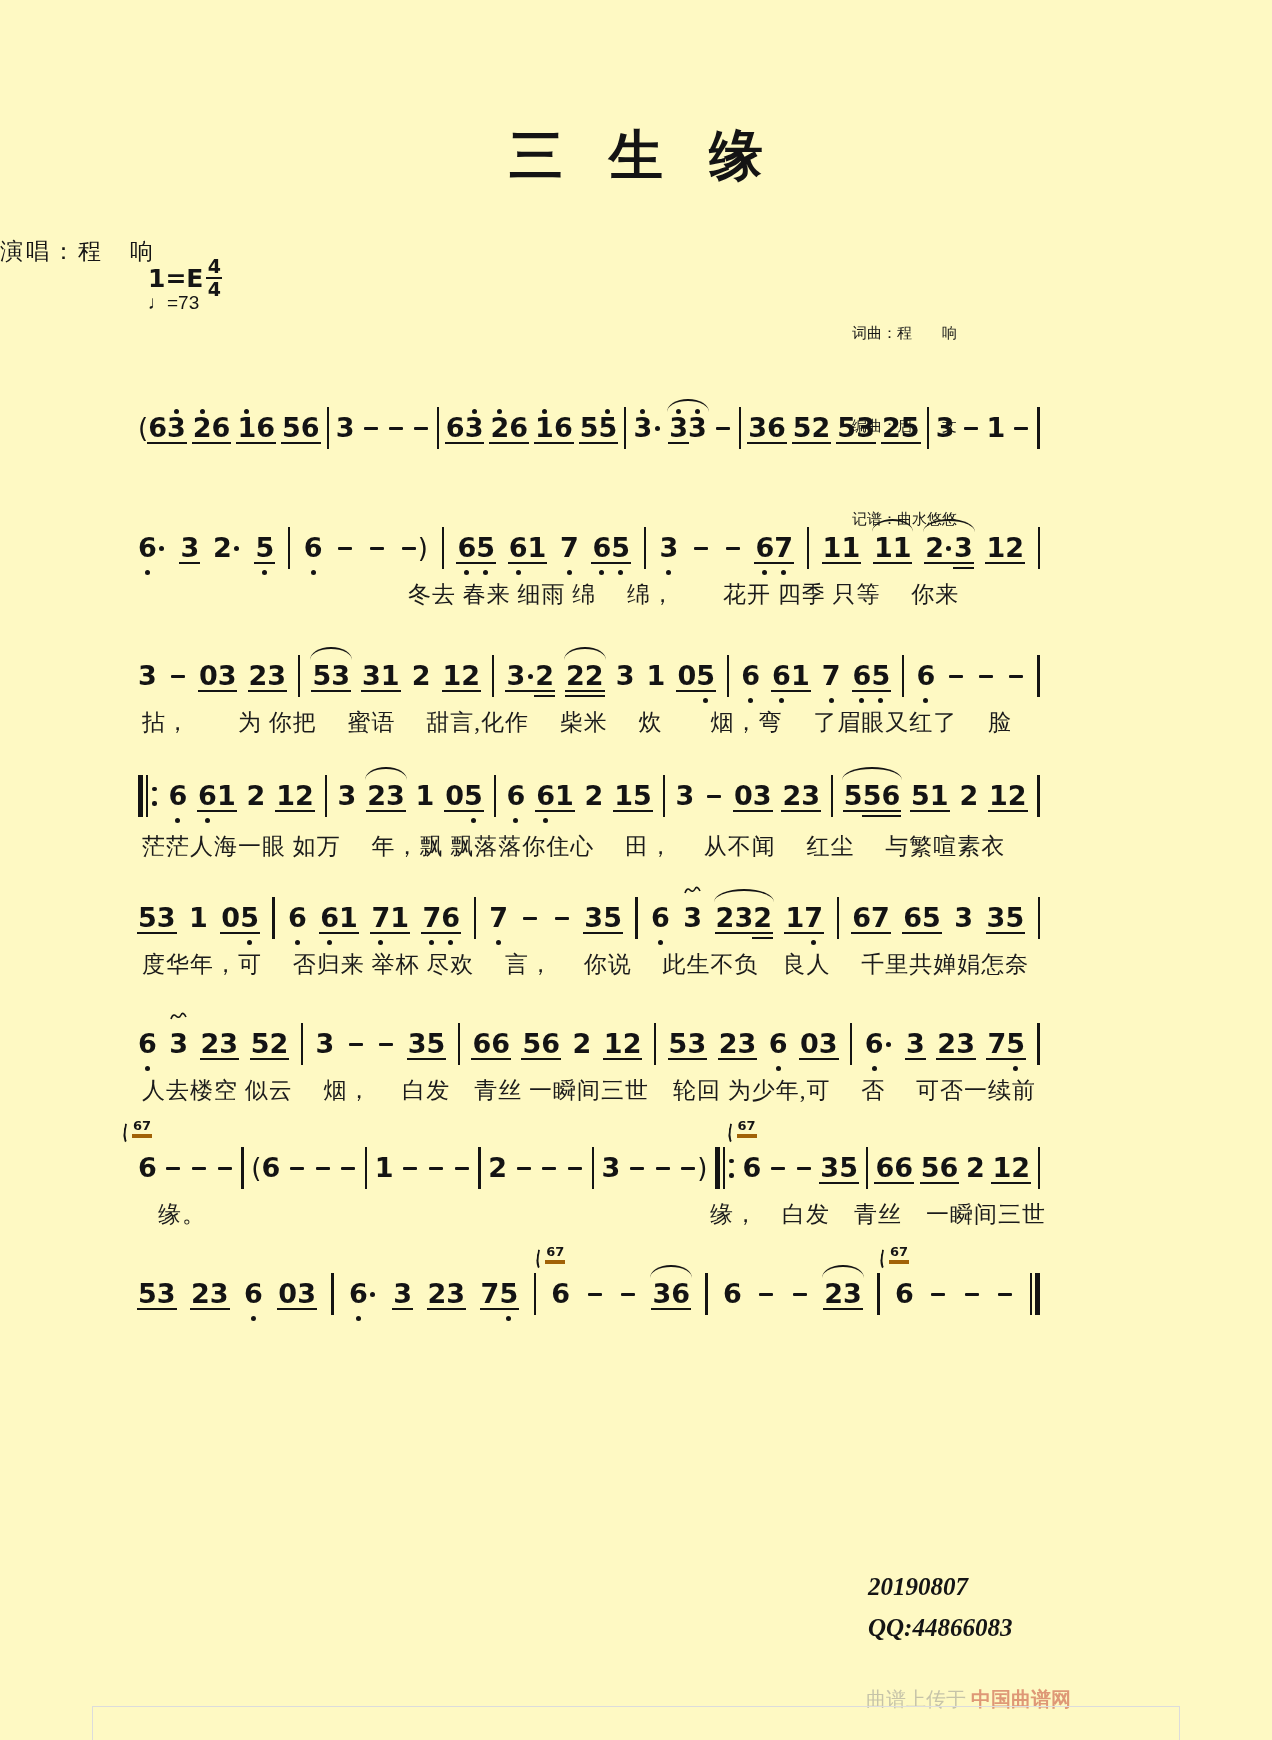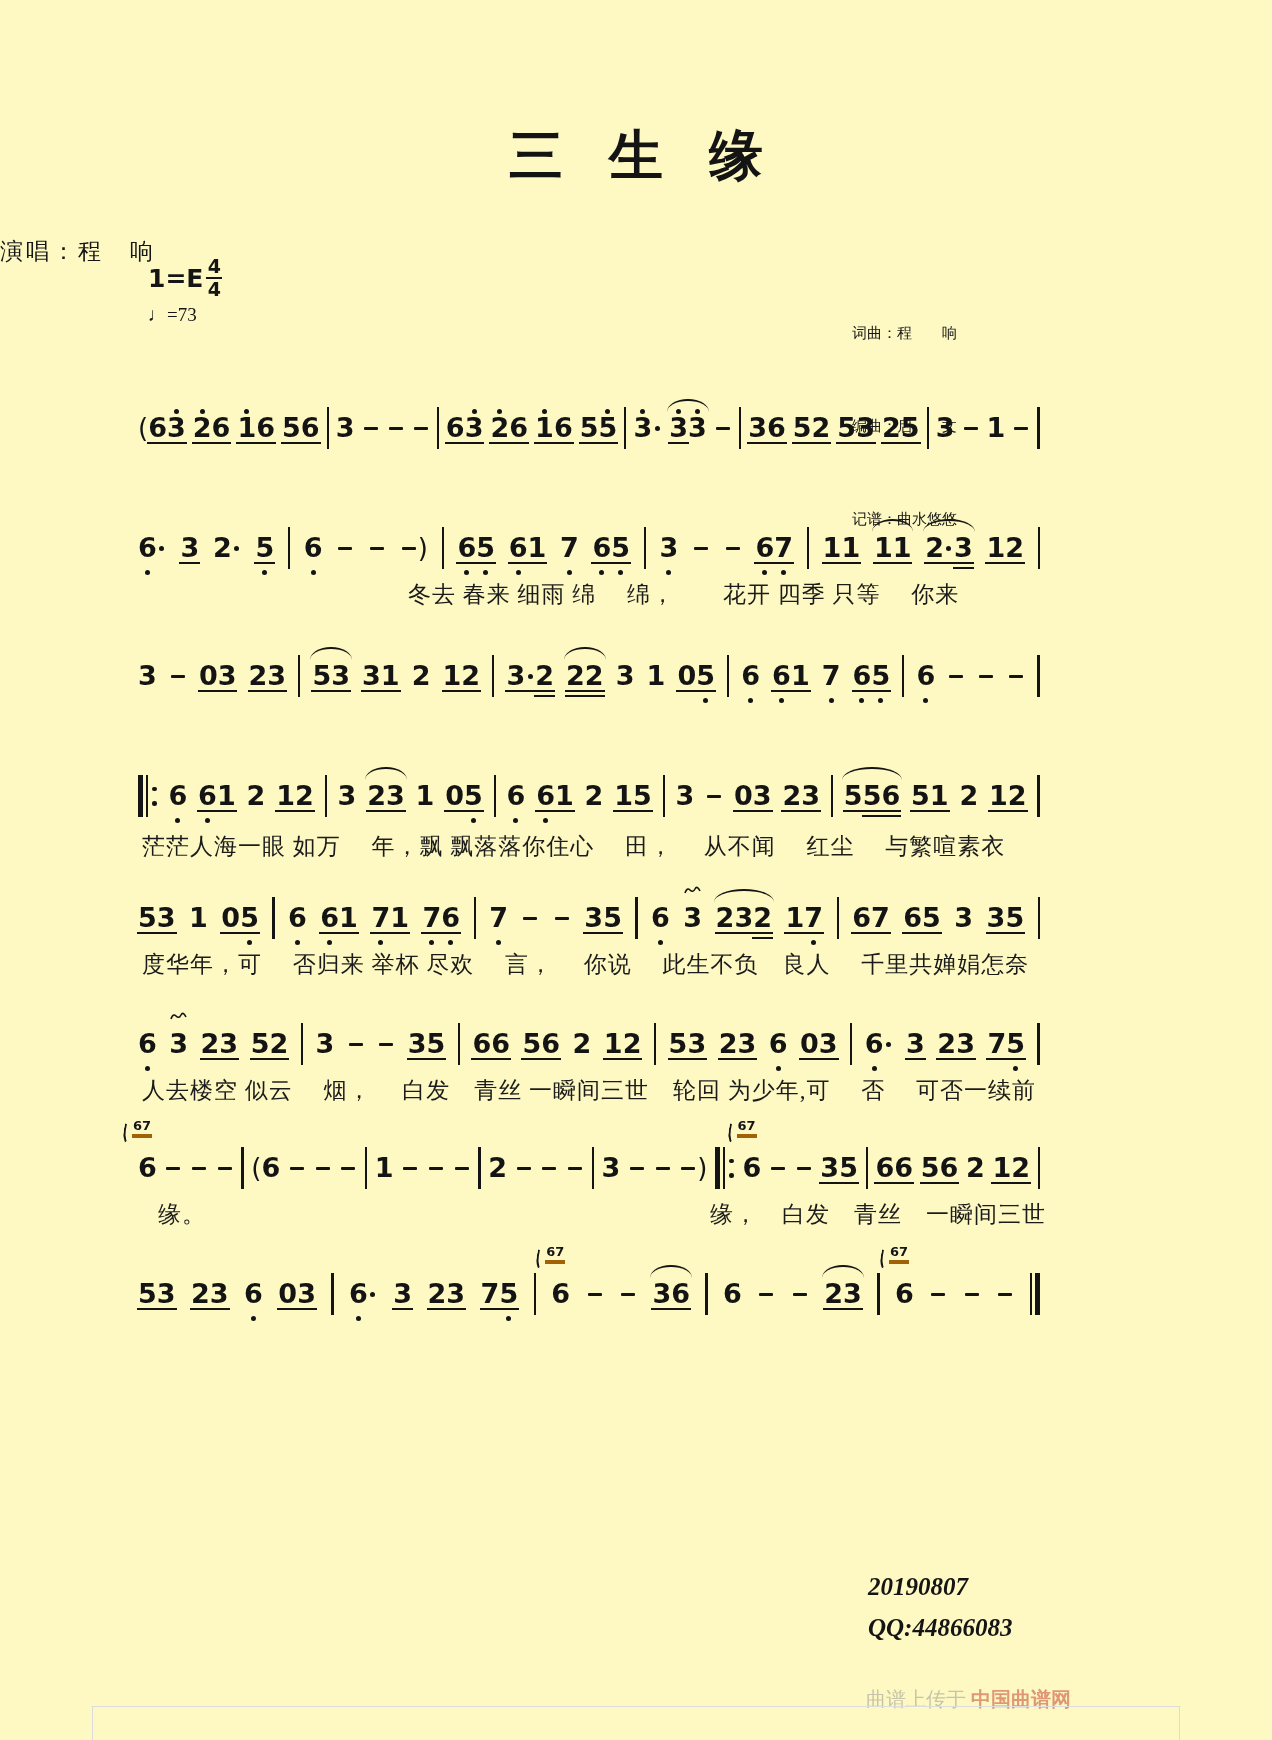--- a/index.html
+++ b/index.html
@@ -8,21 +8,21 @@
   
   #title{position:absolute;top:120px;left:0;width:100%;text-align:center;
          font-family:"DejaVu Sans",sans-serif;font-weight:900;font-size:54px;
          letter-spacing:46px;text-indent:46px;color:#141414;}
   #subtitle{position:absolute;top:236px;left:0;width:100%;
             font-size:23px;letter-spacing:3px;}
   #keyblock{position:absolute;top:258px;left:148px;font-family:"DejaVu Sans",sans-serif;
             font-weight:700;font-size:25px;display:flex;align-items:center;gap:3px;}
   .fr{display:inline-flex;flex-direction:column;align-items:center;font-size:19px;line-height:17px;}
   .frbar{width:16px;height:2px;background:#141414;margin:2px 0;}
-  #tempo{position:absolute;top:304px;left:148px;font-family:Liberation Serif, serif;
+  #tempo{position:absolute;top:292px;left:148px;font-family:Liberation Sans, sans-serif;
          font-size:19px;font-weight:400;}
   #credits{position:absolute;top:256px;left:852px;font-size:15px;line-height:31px;white-space:pre;}
   
   #score{position:absolute;left:0;top:0;width:100%;height:100%;}
   .score-line{position:absolute;left:138px;width:902px;display:flex;
               justify-content:space-between;align-items:flex-start;}
   .cell{position:relative;display:inline-flex;}
   .ch{position:relative;display:inline-block;height:32px;min-width:15px;text-align:center;
       font-family:"DejaVu Sans",sans-serif;font-weight:700;font-size:27px;line-height:32px;color:#141414;}
   .paren{font-weight:400;font-size:26px;min-width:10px;}
@@ -866,20 +866,21 @@
         </span>
         <span class="cell">
           <span class="ch chdash"></span>
         </span>
         <span class="barwrap">
           <span class="bl"></span>
           <span class="bl blthick"></span>
         </span>
       </div>
       <div class="lyrics-line" style="top: 580px; left: 408px;">冬去 春来 细雨 绵　 绵，　　花开 四季 只等　 你来</div>
+      <div class="lyrics-line" style="top: 708px; left: 142px;">拈，　　为 你把　 蜜语　 甜言,化作　 柴米　 炊　　烟，弯　 了眉眼又红了　 脸</div>
       <div class="lyrics-line" style="top: 832px; left: 142px;">茫茫人海一眼 如万　 年，飘 飘落落你住心　 田，　 从不闻　 红尘　 与繁喧素衣</div>
       <div class="lyrics-line" style="top: 950px; left: 142px;">度华年，可　 否归来 举杯 尽欢　 言，　 你说　 此生不负　良人　 千里共婵娟怎奈</div>
       <div class="lyrics-line" style="top: 1076px; left: 142px;">人去楼空 似云　 烟，　 白发　青丝 一瞬间三世　轮回 为少年,可　 否　 可否一续前</div>
       <div class="lyrics-line" style="top: 1200px; left: 158px;">缘。　　　　　　　　　　　　　　　　　　　　　缘，　白发　青丝　一瞬间三世</div>
     </div>
 
   <div id="footer">
     <div>20190807</div>
     <div>QQ:44866083</div>
   </div>

